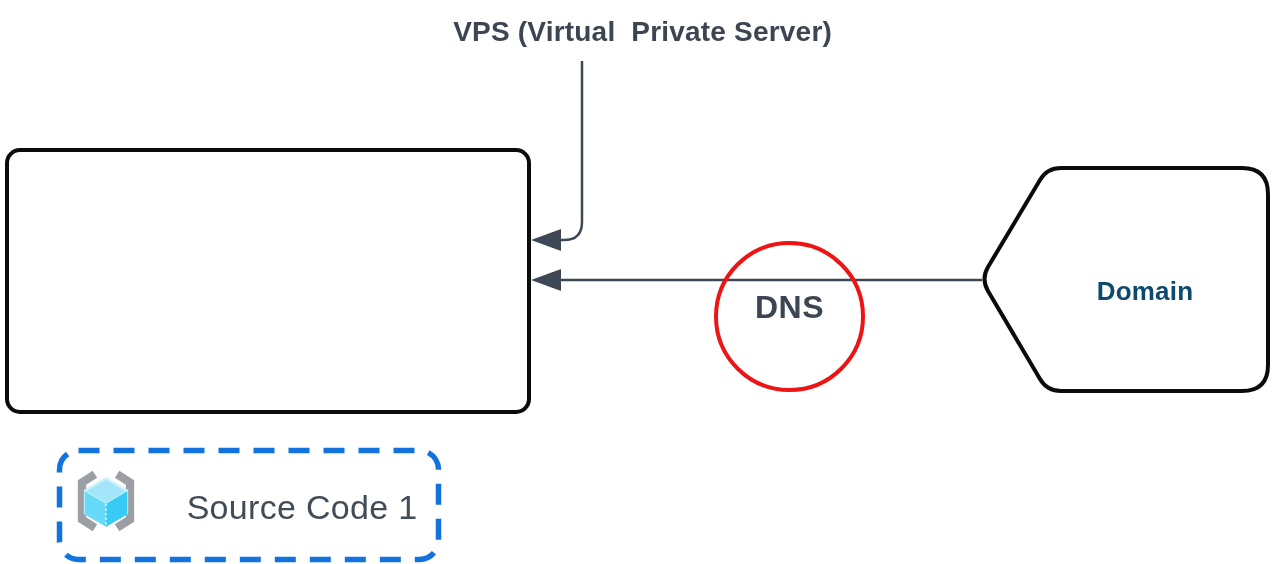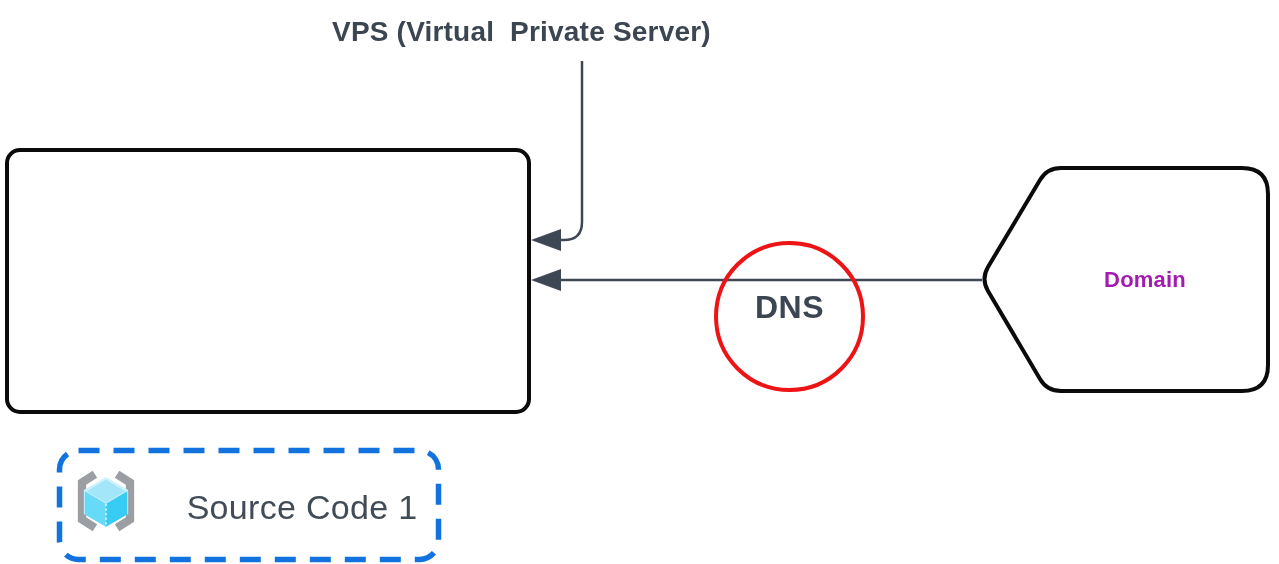--- a/index.html
+++ b/index.html
@@ -21,21 +21,21 @@
   #connector-layer {
     left: 0; top: 0;
     width: 1279px; height: 564px;
     z-index: 1;
   }
 
   
   #vps-title {
     left: 332px; top: 12px;
     width: 500px; height: 40px;
-    text-align: left;
+    text-align: right;
     font-size: 28px;
     font-weight: bold;
     color: #3c4652;
     letter-spacing: 0.2px;
     white-space: pre;
     z-index: 2;
     line-height: 40px;
   }
 
   
@@ -68,28 +68,28 @@
     letter-spacing: 0.5px;
   }
 
   
   #domain-shape {
     left: 975px; top: 160px;
     width: 300px; height: 240px;
     z-index: 2;
   }
   #domain-label {
-    left: 1030px; top: 168px;
+    left: 1030px; top: 180px;
     width: 230px; height: 223px;
     display: flex;
     align-items: center;
     justify-content: center;
-    font-size: 22px;
+    font-size: 26px;
     font-weight: bold;
-    color: #a21caf;
+    color: #0c4a6e;
     z-index: 3;
     letter-spacing: 0.2px;
   }
 
   
   #source-code-border {
     left: 52px; top: 443px;
     width: 394px; height: 124px;
     z-index: 2;
   }

